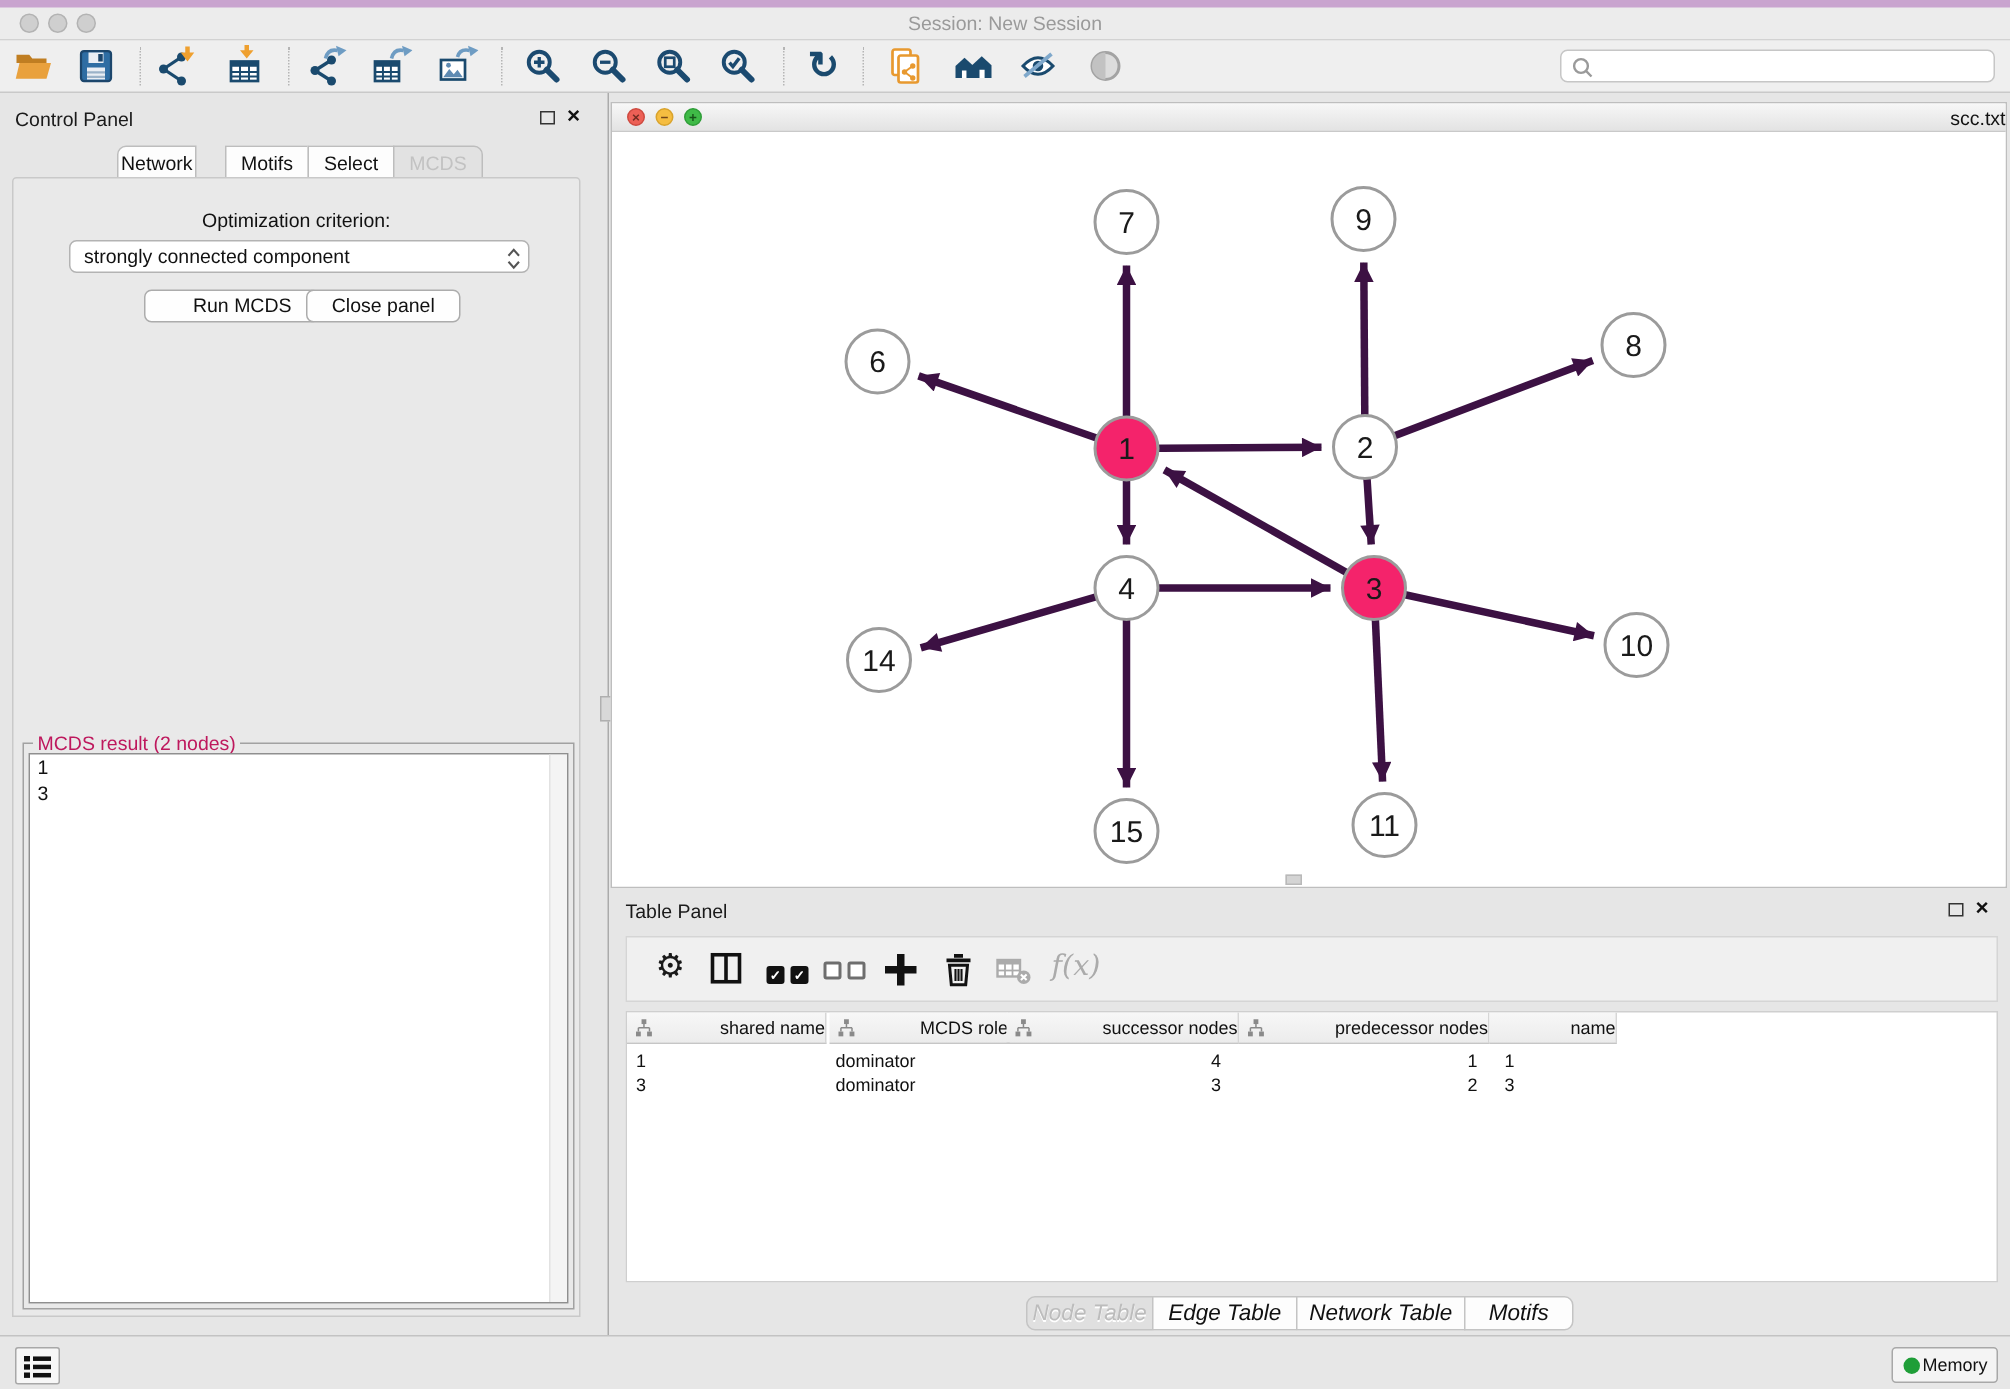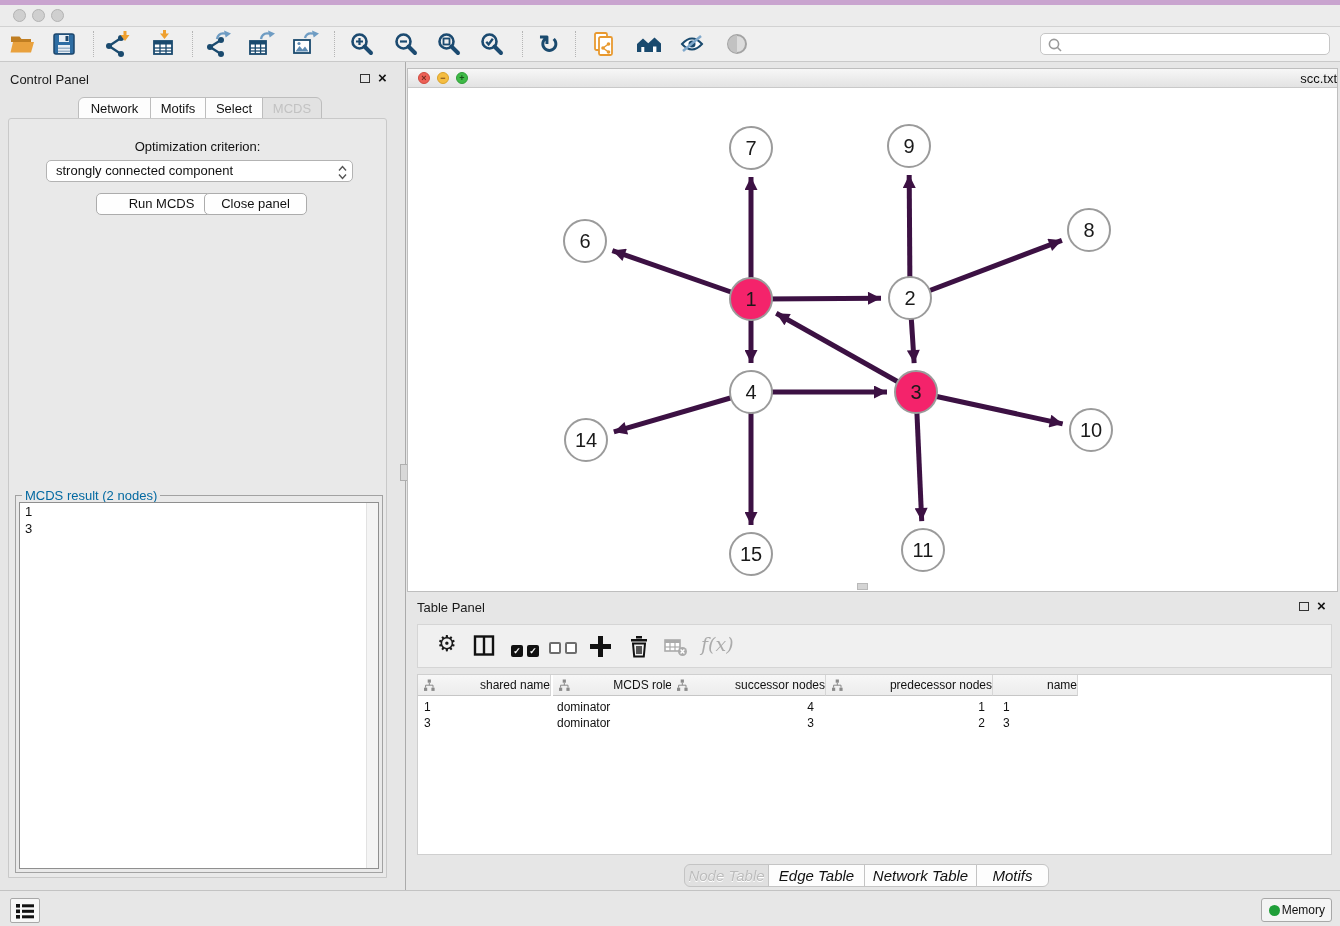--- a/index.html
+++ b/index.html
@@ -36,21 +36,21 @@
   .tab.last  { border-radius:0 6px 0 0; }
   .tab.cp-active { background:#E2E2E2; color:#C2C2C2; }
   #cp-content { position:absolute; left:8px; top:56px; width:379px; height:760px; background:#E9E9E9; border:1px solid #C9C9C9; border-radius:3px 3px 0 0; }
   #opt-label { position:absolute; left:0; width:100%; top:20px; text-align:center; font-size:13px; color:#111; }
   #criterion-select { position:absolute; left:37px; top:41px; width:307px; height:22px; background:#FFF; border:1px solid #B3B3B3; border-radius:5px; font-size:13px; line-height:20px; padding-left:9px; color:#111; cursor:pointer; }
   #criterion-select .stepper { position:absolute; right:5px; top:4px; }
   .btn { position:absolute; top:74px; height:22px; background:#FEFEFE; border:1px solid #ACACAC; border-radius:5px; font-size:13px; line-height:20px; text-align:center; color:#111; cursor:pointer; }
   #run-btn   { left:87px; width:117px;padding-left:14px; }
   #close-btn { left:195px; width:103px; }
   #result-group { position:absolute; left:6px; top:376px; width:368px; height:378px; border:1px solid #A2A2A2; }
-  #result-legend { position:absolute; left:6px; top:-8px; background:#E9E9E9; padding:0 3px; font-size:13px; color:#0369a1; }
+  #result-legend { position:absolute; left:6px; top:-8px; background:#E9E9E9; padding:0 3px; font-size:13px; color:#be185d; }
   #result-scroll { position:absolute; left:3px; top:6px; right:3px; bottom:3px; background:#FFF; border:1px solid #8F8F8F; overflow:hidden; }
   .result-line { font-size:13px; line-height:17px; padding-left:5px; color:#111; }
   #result-sb { position:absolute; right:0; top:0; bottom:0; width:12px; background:#F4F4F4; border-left:1px solid #E2E2E2; }
 
   
   #divider-line { left:405px; top:62px; width:1px; height:828px; background:#ABABAB; }
   #divider-grabber { left:400px; top:464px; width:9px; height:17px; background:#D8D8D8; border:1px solid #AFAFAF; cursor:col-resize; }
 
   
   #net-window { left:407px; top:68px; width:931px; height:524px; background:#FFF; border:1px solid #BEBEBE; }
@@ -102,20 +102,21 @@
 </head>
 <body>
 
 <div id="app">
 
   <div id="titlebar" class="abs">
     <div class="accent"></div>
     <span class="tl-dot" style="left:13px"></span>
     <span class="tl-dot" style="left:32px"></span>
     <span class="tl-dot" style="left:51px"></span>
+    <div id="titlebar-title">Session: New Session</div>
   </div>
 
   <div id="toolbar" class="abs">
     <span class="tbi" style="left:8px">
       <svg viewBox="0 0 28 28">
           <path d="M3 6.5h8.5l2 2.5H23v3H3z" fill="#C07E22"></path>
           <path d="M2.5 22.5 5 12h21l-3 10.5z" fill="#E9A13D"></path>
         </svg>
     </span>
     <span class="tbi" style="left:50px">
@@ -262,21 +263,21 @@
         </svg>
       <input id="search-input" placeholder="" style="">
     </span>
   </div>
 
   <div id="control-panel" class="abs">
     <span id="cp-title" class="panel-title">Control Panel</span>
     <span id="cp-float" class="float-box"></span>
     <span id="cp-close" class="close-x">×</span>
 
-    <span class="tab first" style="left:78px;width:73px">Network</span>
+    <span class="tab first" style="left:78px;width:53px">Network</span>
     <span class="tab" style="left:150px;width:56px">Motifs</span>
     <span class="tab" style="left:205px;width:58px">Select</span>
     <span class="tab last cp-active" style="left:262px;width:60px">MCDS</span>
 
     <div id="cp-content">
       <div id="criterion-select">
         <span>strongly connected component</span>
         <span class="stepper">
           <svg width="9" height="15">
               <path d="M1 5.5l3.5-4L8 5.5" fill="none" stroke="#555" stroke-width="1.4"></path>

